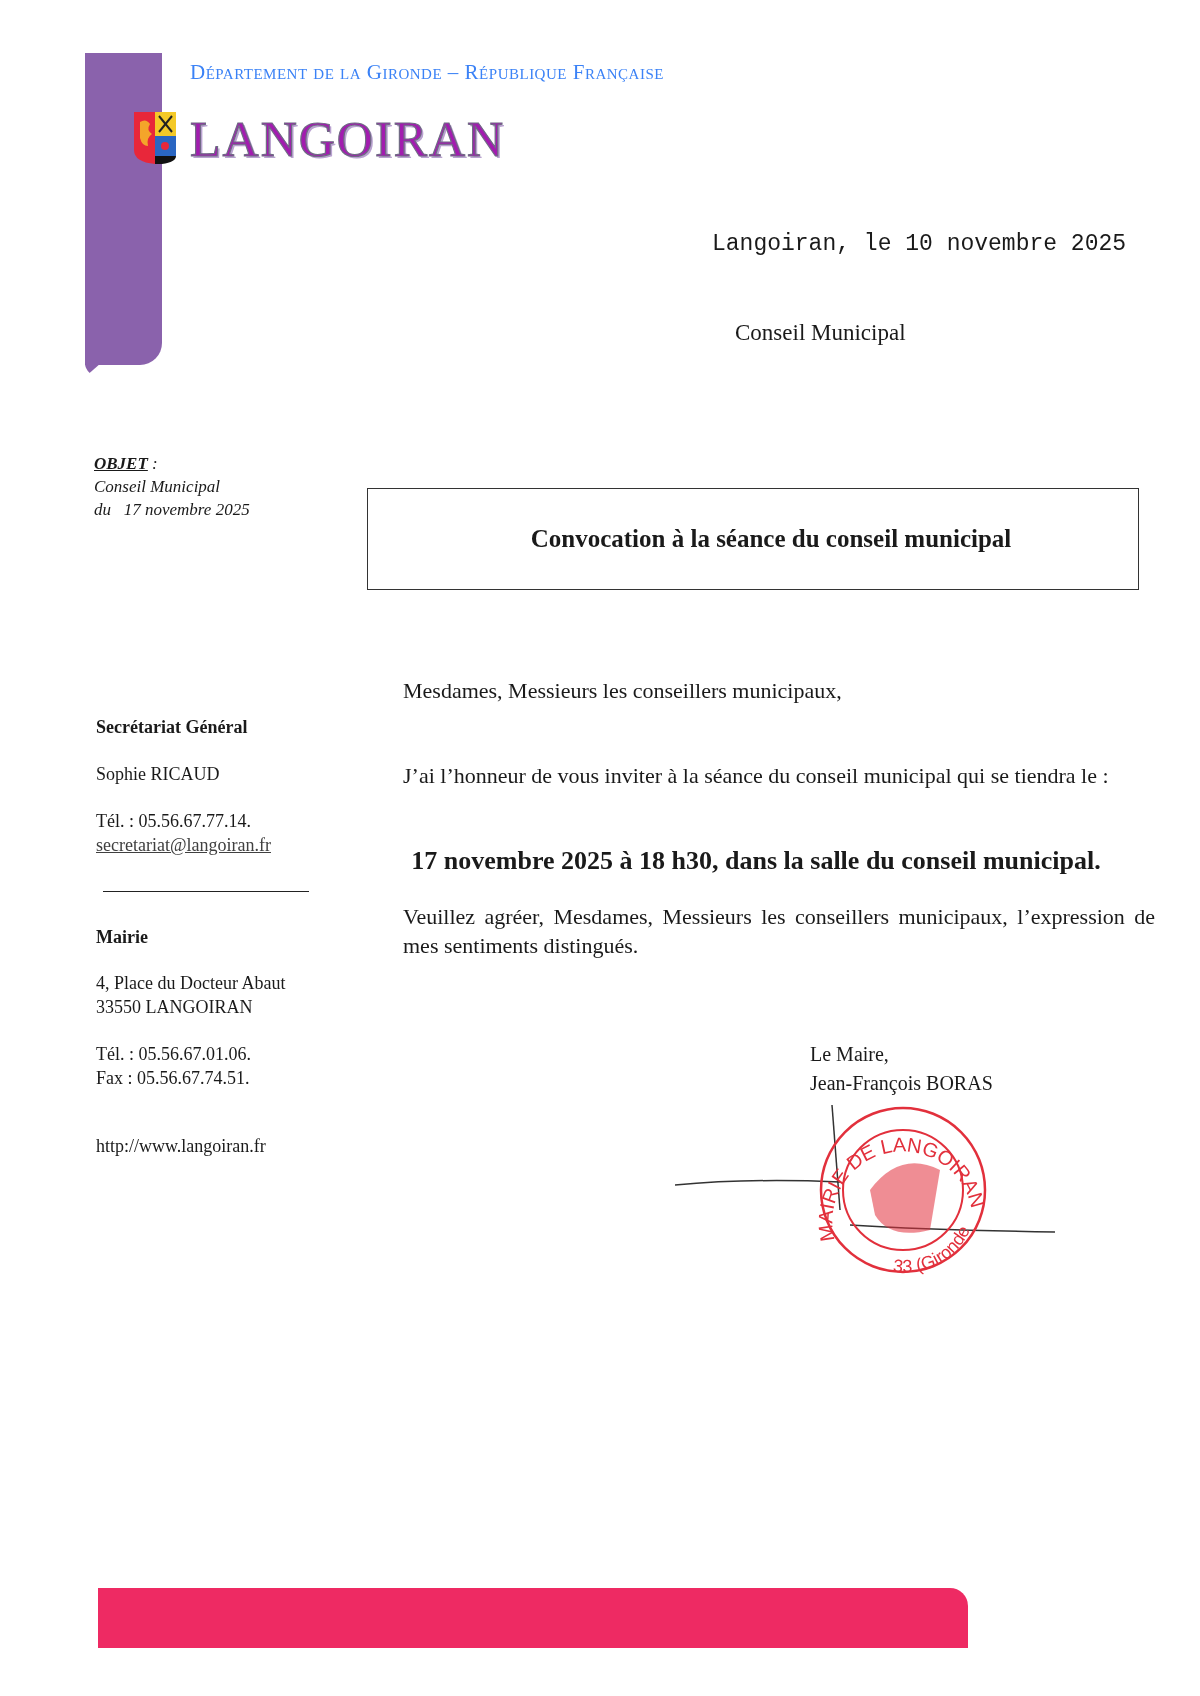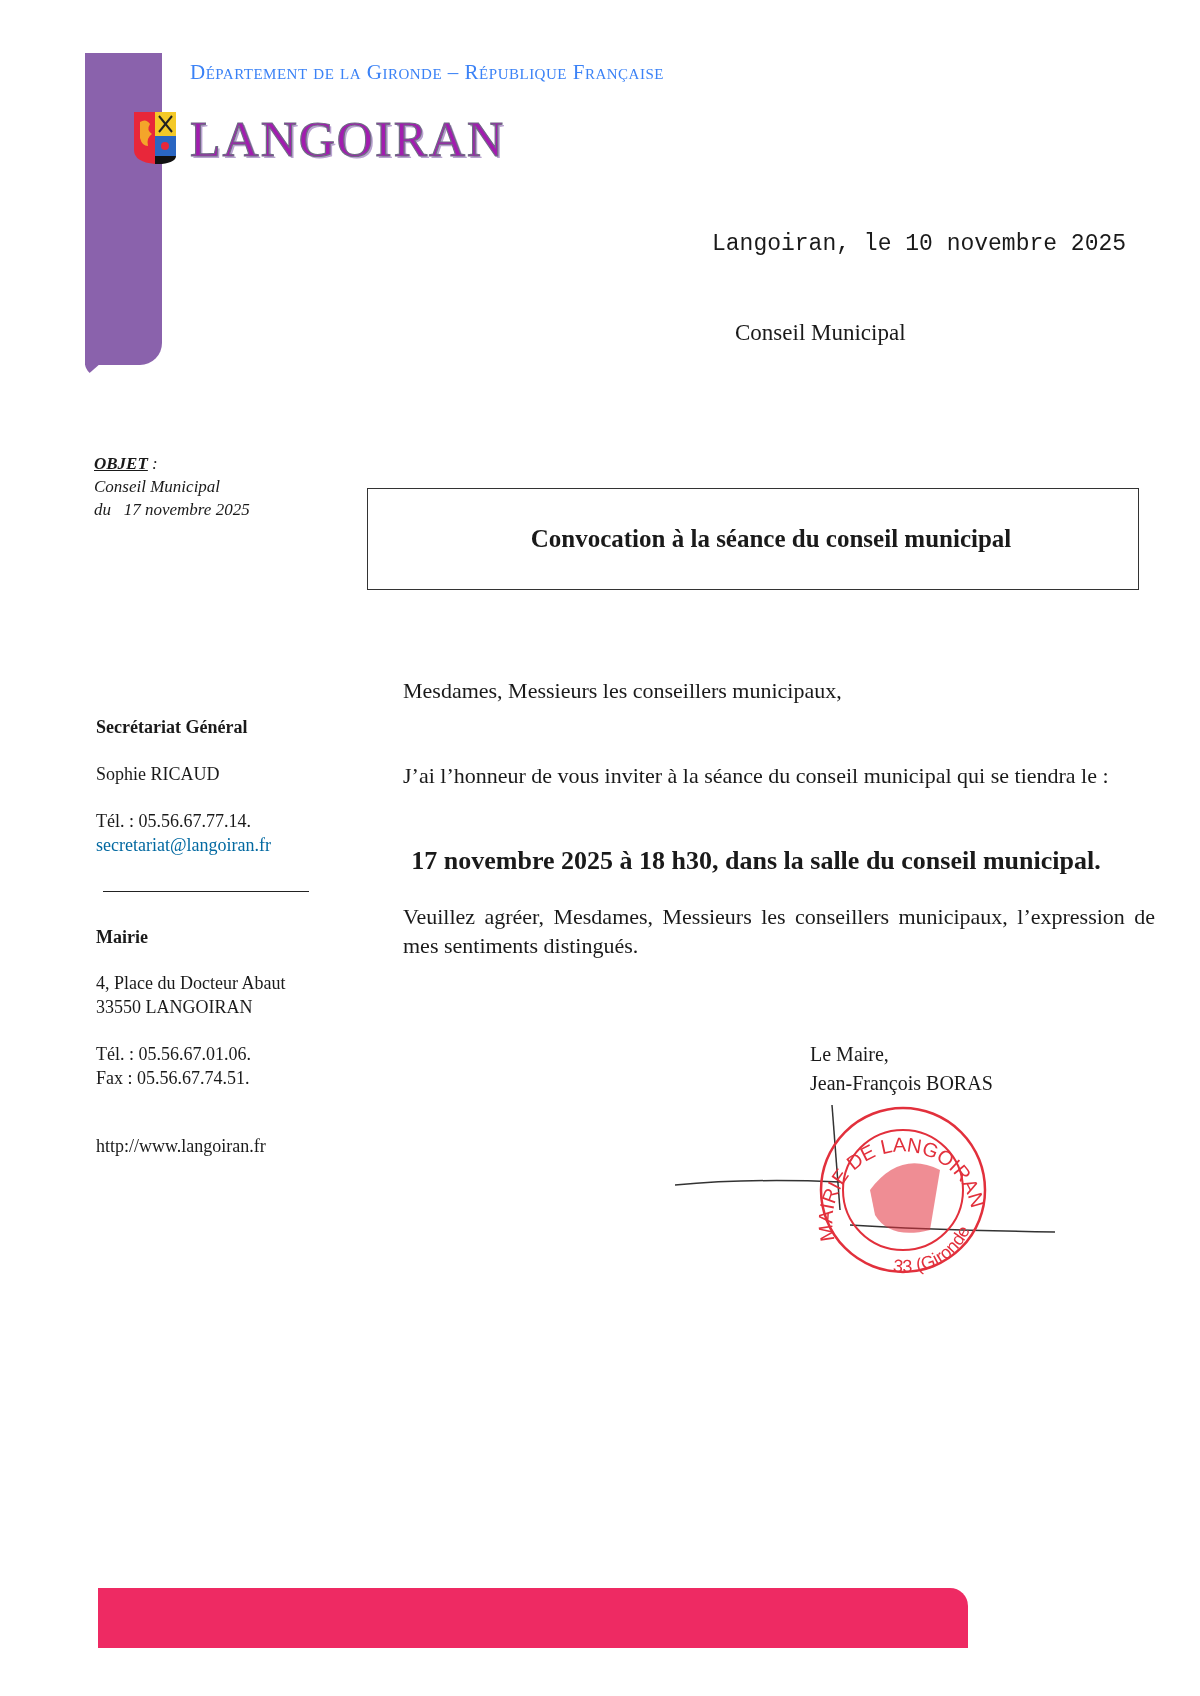--- a/index.html
+++ b/index.html
@@ -23,21 +23,21 @@
 
   .objet { left:94px; top:452px; font-size:17px; line-height:23px;font-style:italic; }
   .objet-label { font-weight:bold; text-decoration:underline; }
 
   .subject-box { left:367px; top:488px; width:772px; height:102px; border:1.5px solid #333;
                  box-sizing:border-box; display:flex; align-items:center; justify-content:center;padding-left:36px; }
   .subject-text { font-size:25px; font-weight:bold; }
 
   .side { left:96px; font-size:18px; line-height:23px; }
   .bold { font-weight:bold; }
-  .email { color:#0369a1; }
+  .email { color:#404040; text-decoration:underline; }
   .divider { left:103px; top:891px; width:206px; height:0; border-top:1.5px solid #222; }
 
   .body-text { left:380px; width:752px; font-size:22px; line-height:29px; text-align:justify;margin-left:23px; }
   .meeting { left:380px; width:752px; top:846px; text-align:center; font-size:26px; font-weight:bold; }
 
   .sign { left:810px; top:1040px; font-size:20px; line-height:29px; }
   .stamp { left:670px; top:1100px; width:400px; height:190px; }
 
   .pink-bar { left:98px; top:1588px; width:870px; height:60px; background:#ee2a63;
               border-top-right-radius:18px; }

